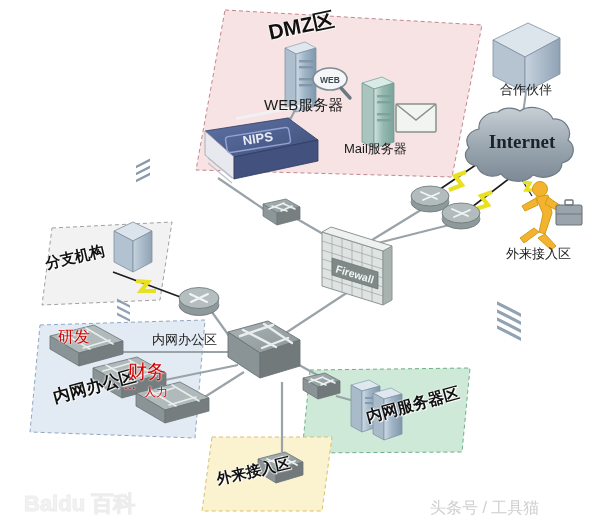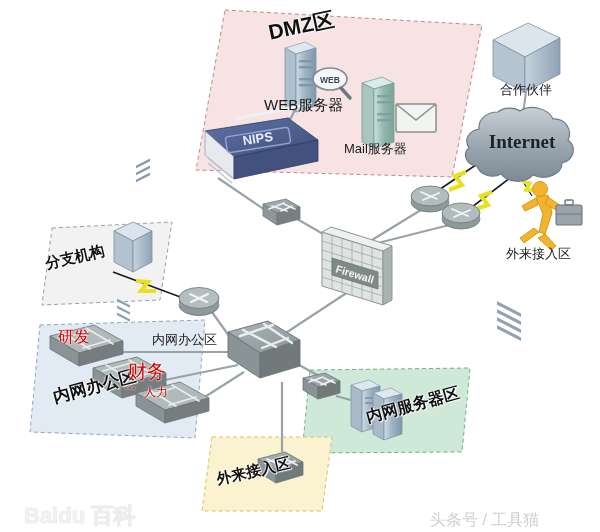--- a/index.html
+++ b/index.html
@@ -7,21 +7,21 @@
     width:600px;height:532px;background:#ffffff;overflow:hidden;
     font-family:"Liberation Sans","DejaVu Sans",sans-serif;
     position:relative;
   }
   #canvas{position:absolute;left:0;top:0;width:600px;height:532px;}
   .lbl{position:absolute;white-space:nowrap;font-weight:normal;color:#1a1a1a;}
   .zone-lbl{position:absolute;white-space:nowrap;font-weight:bold;color:#111;
             text-shadow:0 0 2px #fff,0 0 2px #fff,1px 1px 1px #fff;}
   .red-lbl{position:absolute;white-space:nowrap;font-weight:normal;color:#d20000;
            text-shadow:0 0 2px #fff,0 0 2px #fff;}
-  .wm{position:absolute;white-space:nowrap;margin-top:12px;}
+  .wm{position:absolute;white-space:nowrap;}
 </style>
 </head>
 <body>
 
 <svg id="canvas" viewBox="0 0 600 532">
   <defs>
 
     <linearGradient id="gSrvBlue" x1="0" y1="0" x2="1" y2="0">
       <stop offset="0%" stop-color="#cfdbe6"></stop>
         <stop offset="45%" stop-color="#9fb4c6"></stop>

